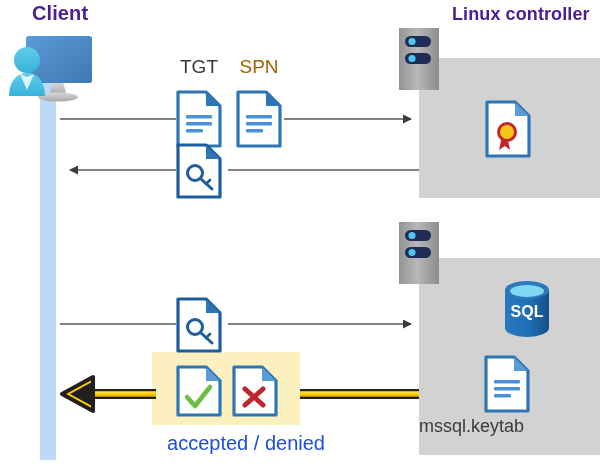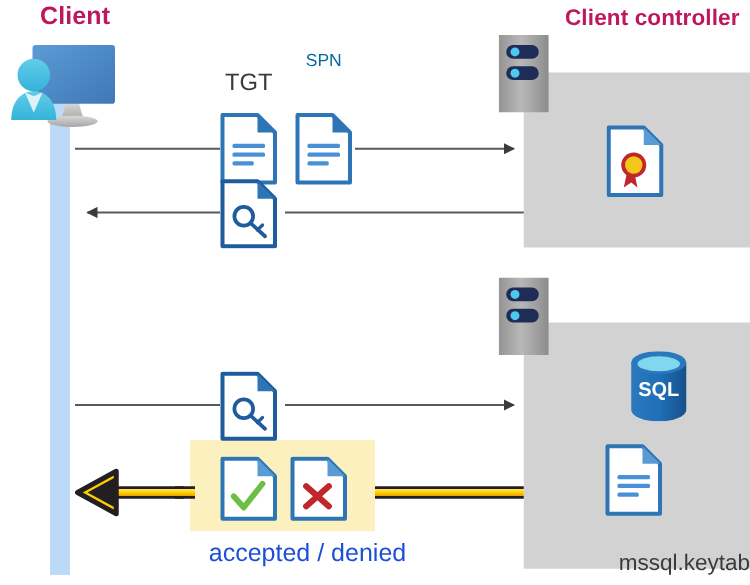--- a/index.html
+++ b/index.html
@@ -1,26 +1,26 @@
 <!DOCTYPE html>
 <html><head>
 <meta charset="utf-8">
 <style>
   html,body{margin:0;padding:0;background:#ffffff;}
   body{width:600px;height:468px;position:relative;overflow:hidden;
        font-family:"Liberation Sans","DejaVu Sans",sans-serif;}
   .stage{position:absolute;left:0;top:0;width:600px;height:468px;}
 
   
-  .ttl{position:absolute;font-weight:bold;color:#be185d;letter-spacing:.1px;}
+  .ttl{position:absolute;font-weight:bold;color:#4c1d95;letter-spacing:.1px;}
   #client-title{left:32px;top:2px;font-size:20px;}
   #dc-title{left:452px;top:3px;font-size:18px;line-height:22px;width:140px;}
   #linux-title{left:452px;top:227px;font-size:18px;}
-  #keytab-label{position:absolute;left:419px;top:416px;width:181px;text-align:right;
-                font-size:18px;color:#3a3a3a;margin-top:24px;}
+  #keytab-label{position:absolute;left:419px;top:416px;width:181px;text-align:left;
+                font-size:18px;color:#3a3a3a;}
   #ad-label{position:absolute;left:136px;top:432px;width:220px;text-align:center;
             font-size:20px;color:#1d4ed8;}
 
   
   .gpanel{position:absolute;background:#d2d2d2;}
   #dc-panel{left:419px;top:58px;width:181px;height:140px;}
   #linux-panel{left:419px;top:258px;width:181px;height:197px;}
 
   
   #lifeline{position:absolute;left:40px;top:62px;width:16px;height:398px;
@@ -158,21 +158,21 @@
       <path d="M30,2 l14,14 h-14 z" fill="#2e75b6"></path>
       <g fill="#4a90d9">
         <rect x="10" y="25" width="26" height="3.4" rx="1.2"></rect>
         <rect x="10" y="32" width="26" height="3.4" rx="1.2"></rect>
         <rect x="10" y="39" width="17" height="3.4" rx="1.2"></rect>
       </g>
     </svg>
   </div>
 
   <div style="position:absolute;left:170px;top:56px;width:58px;text-align:center;font-size:19px;color:#3a3a3a;">TGT</div>
-  <div style="position:absolute;left:230px;top:40px;width:58px;text-align:center;font-size:14px;color:#0369a1;">SPN</div>
+  <div style="position:absolute;left:230px;top:56px;width:58px;text-align:center;font-size:19px;color:#a16207;">SPN</div>
 
   <div class="ic" style="left:176px;top:143px;">
     <svg width="52" height="56" viewBox="0 0 52 56">
       <path d="M2,2 h28 l14,14 v38 h-42 z" fill="#ffffff" stroke="#1f5c9e" stroke-width="3.2" stroke-linejoin="round"></path>
       <path d="M30,2 l14,14 h-14 z" fill="#2e75b6"></path>
       <g fill="none" stroke="#1f5c9e" stroke-width="3">
         <circle cx="19" cy="30" r="7.5"></circle>
         <path d="M24.5,35.5 L36,46" stroke-linecap="round"></path>
         <path d="M30,41 L34,37" stroke-linecap="round" stroke-width="2.6"></path>
       </g>
@@ -244,17 +244,17 @@
       <path d="M2,2 h28 l14,14 v34 h-42 z" fill="#ffffff" stroke="#2e75b6" stroke-width="3.2" stroke-linejoin="round"></path>
       <path d="M30,2 l14,14 h-14 z" fill="#5b9bd5"></path>
       <g stroke="#c0272d" stroke-width="5" stroke-linecap="round">
         <path d="M13,24 L31,40"></path>
         <path d="M31,24 L13,40"></path>
       </g>
     </svg>
   </div>
 
   <div class="ttl" id="client-title">Client</div>
-  <div class="ttl" id="dc-title">Client controller</div>
+  <div class="ttl" id="dc-title">Linux controller</div>
   <div id="keytab-label">mssql.keytab</div>
   <div id="ad-label">accepted / denied</div>
 
 </div>
 
 </body></html>

